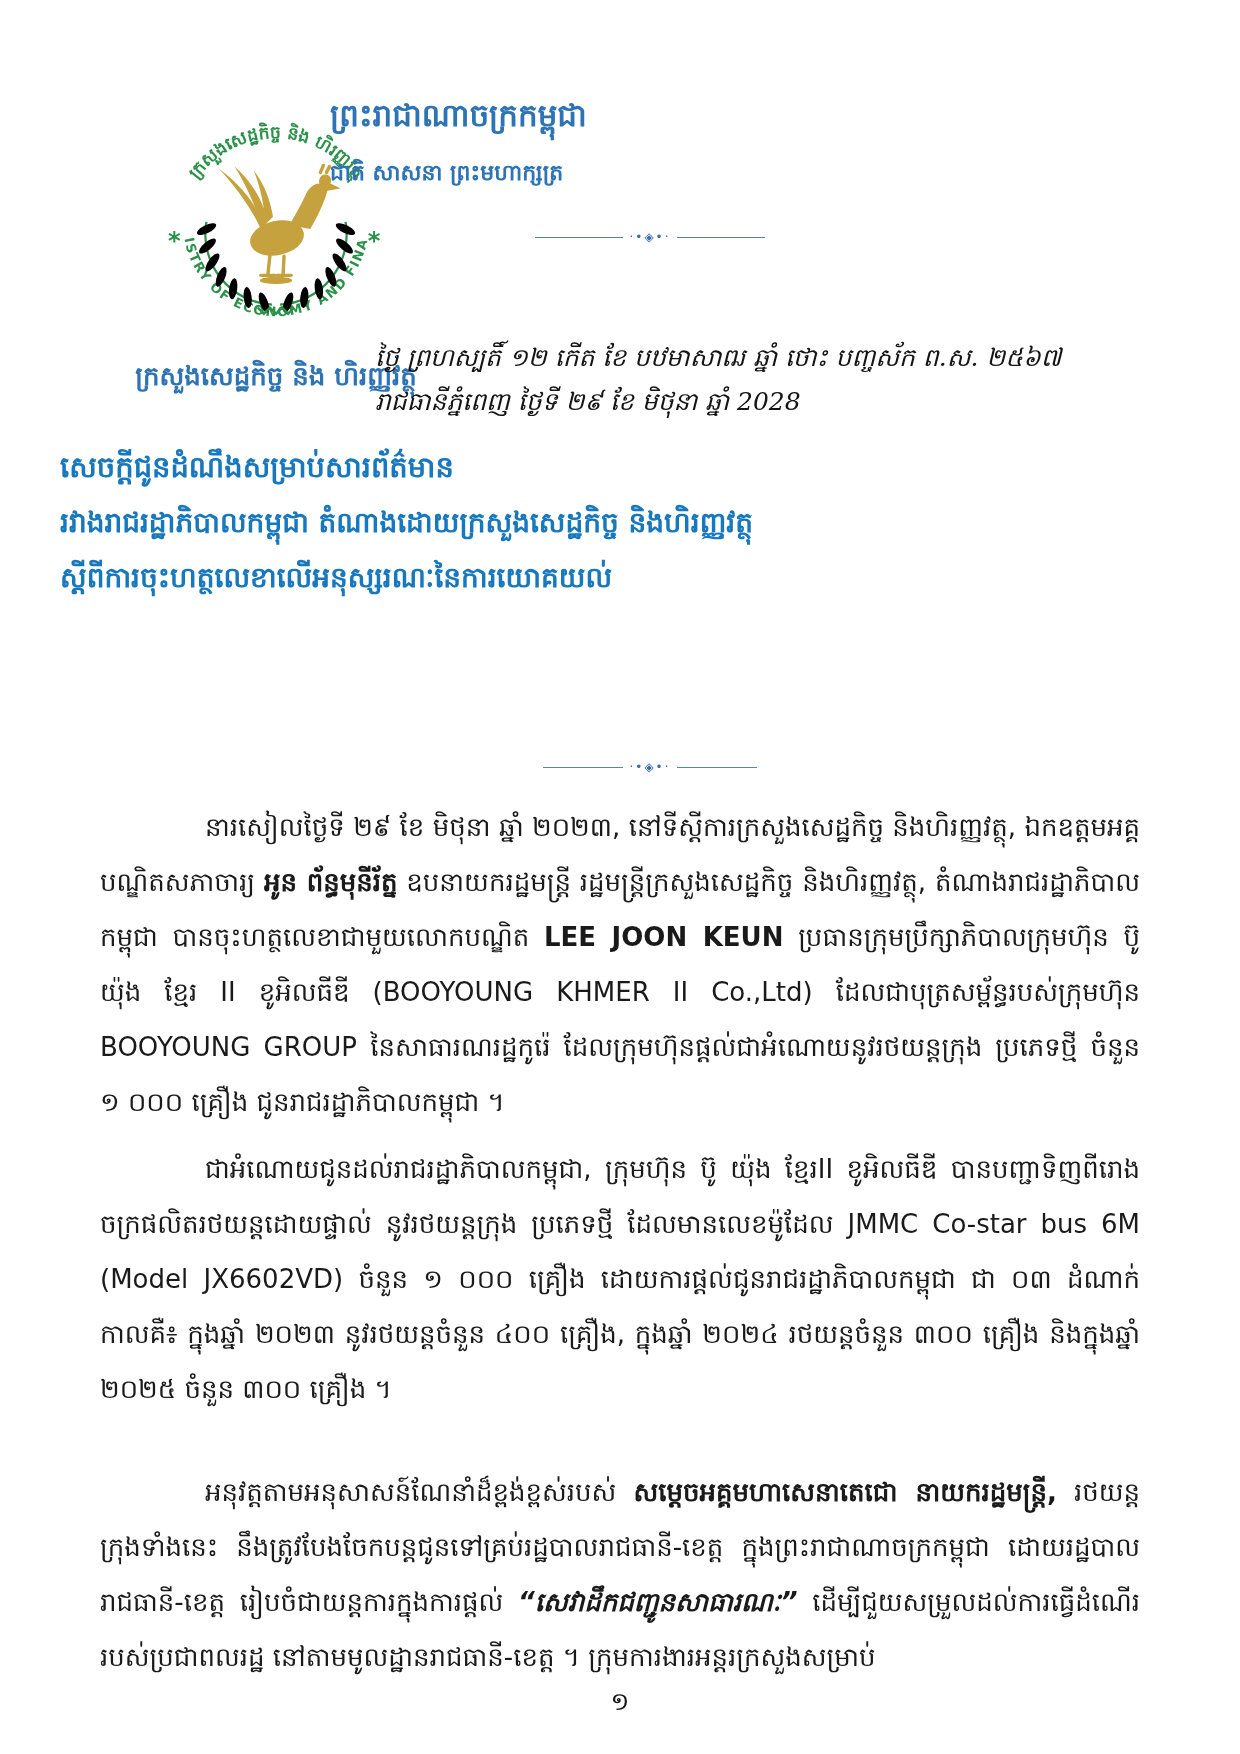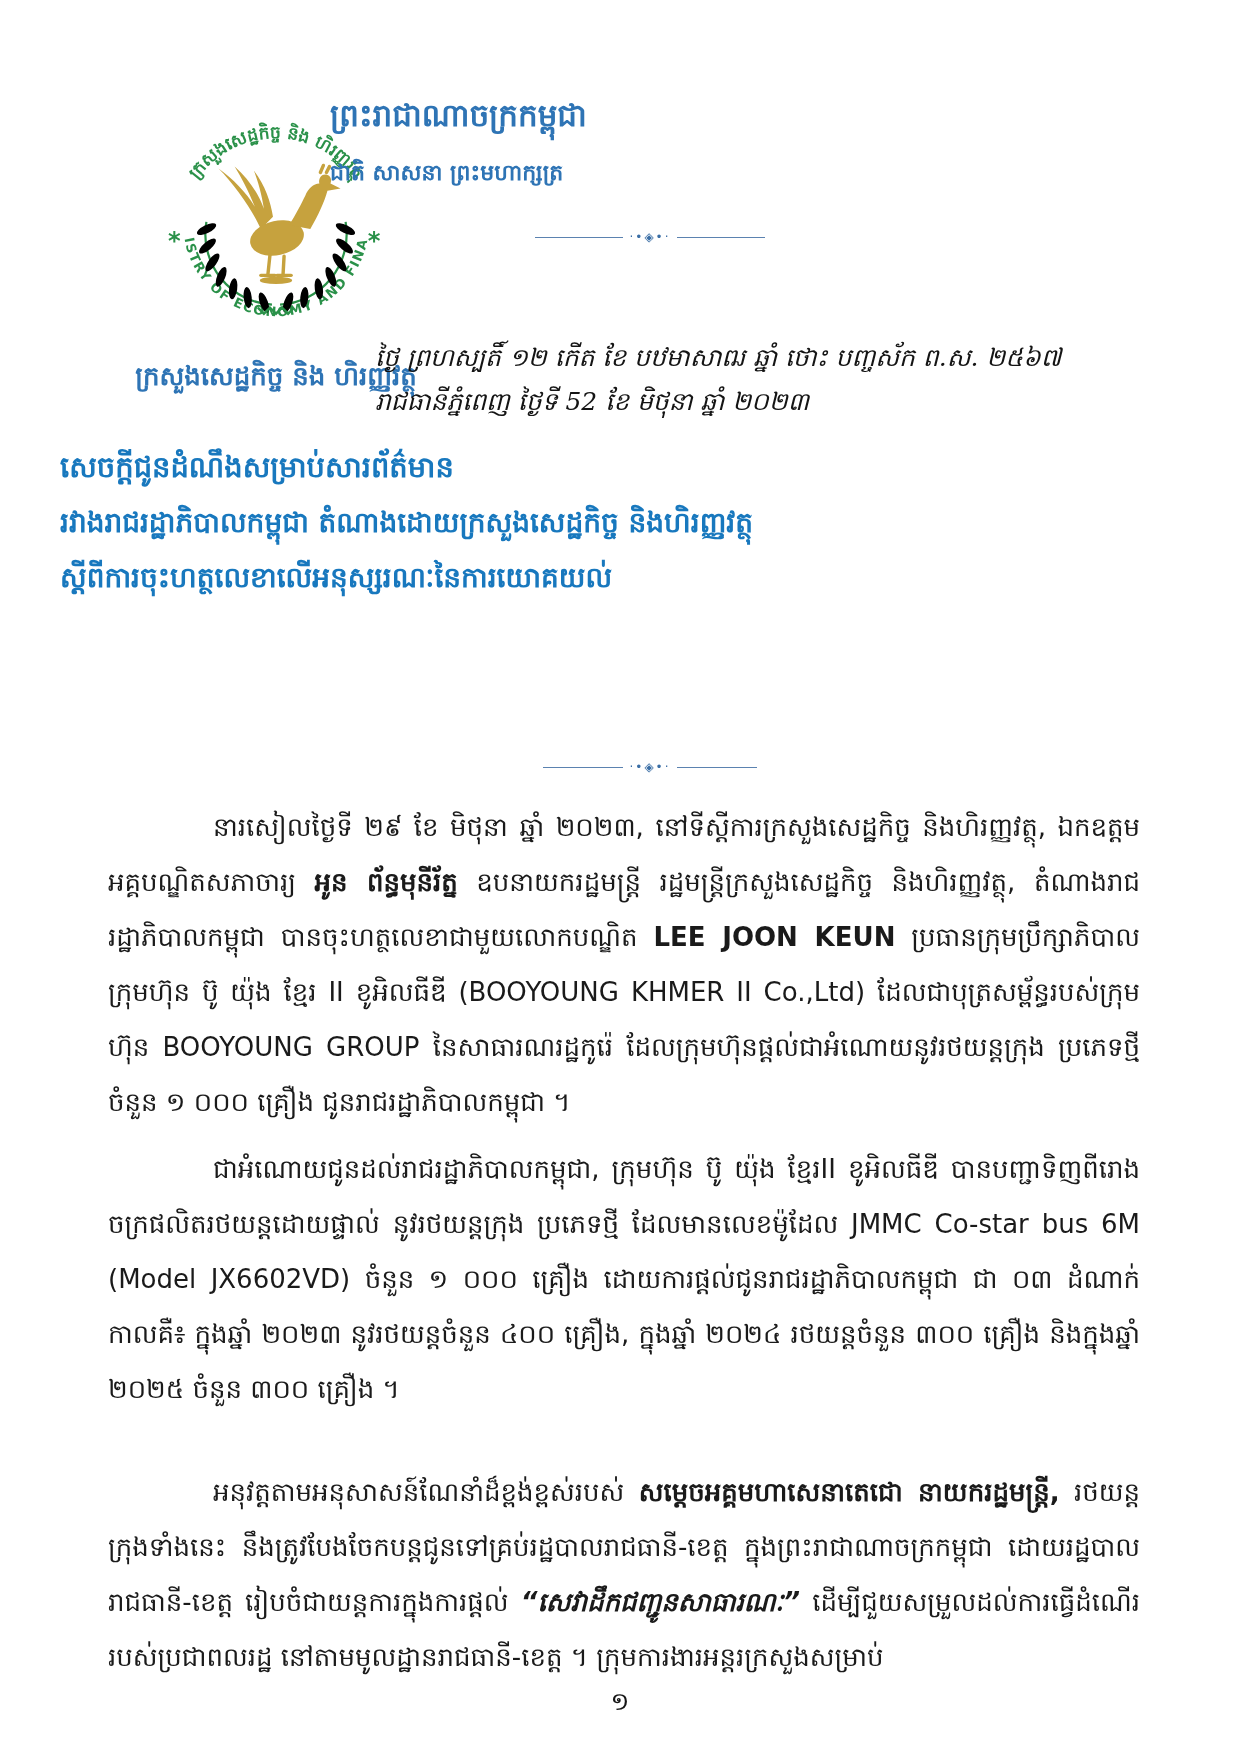--- a/index.html
+++ b/index.html
@@ -42,21 +42,21 @@
     font-style:italic;font-size:25px;line-height:44px;color:#141414;
   }
   
   .title-block{position:absolute;left:60px;top:440px;width:1120px;text-align:left;
     color:#1878be;font-weight:bold;}
   .title-line{font-size:28px;line-height:55px;}
   .title-line.first{font-size:29px;}
   
   .body-text{position:absolute;left:100px;top:800px;width:1040px;
     font-size:26px;line-height:55px;text-align:justify;}
-  .body-text p{margin:0 0 12px 8px;text-indent:105px;}
+  .body-text p{margin:0 0 12px 0;text-indent:105px;}
   .body-text p.space-before{margin-top:48px;}
   .run-bold{font-weight:bold;}
   .run-bold-italic{font-weight:bold;font-style:italic;}
   
   .page-number{position:absolute;top:1686px;left:0;width:100%;text-align:center;
     font-size:25px;color:#141414;}
 </style>
 </head>
 <body>
 
@@ -125,21 +125,21 @@
     <div class="header-line2">ជាតិ សាសនា ព្រះមហាក្សត្រ</div>
   </div>
   <div class="divider divider-1">
     <span class="seg"></span>
     <span class="orn">·•◈•·</span>
     <span class="seg"></span>
   </div>
 
   <div class="dateline">
     <div>ថ្ងៃ ព្រហស្បតិ៍ ១២ កើត ខែ បឋមាសាឍ ឆ្នាំ ថោះ បញ្ចស័ក ព.ស. ២៥៦៧</div>
-    <div>រាជធានីភ្នំពេញ ថ្ងៃទី 52 ខែ មិថុនា ឆ្នាំ ២០២៣</div>
+    <div>រាជធានីភ្នំពេញ ថ្ងៃទី ២៩ ខែ មិថុនា ឆ្នាំ 2028</div>
   </div>
 
   <div class="title-block">
     <div class="title-line first">សេចក្តីជូនដំណឹងសម្រាប់សារព័ត៌មាន</div>
     <div class="title-line">រវាងរាជរដ្ឋាភិបាលកម្ពុជា តំណាងដោយក្រសួងសេដ្ឋកិច្ច និងហិរញ្ញវត្ថុ</div>
     <div class="title-line">ស្តីពីការចុះហត្ថលេខាលើអនុស្សរណៈនៃការយោគយល់</div>
   </div>
   <div class="divider divider-2">
     <span class="seg"></span>
     <span class="orn">·•◈•·</span>

